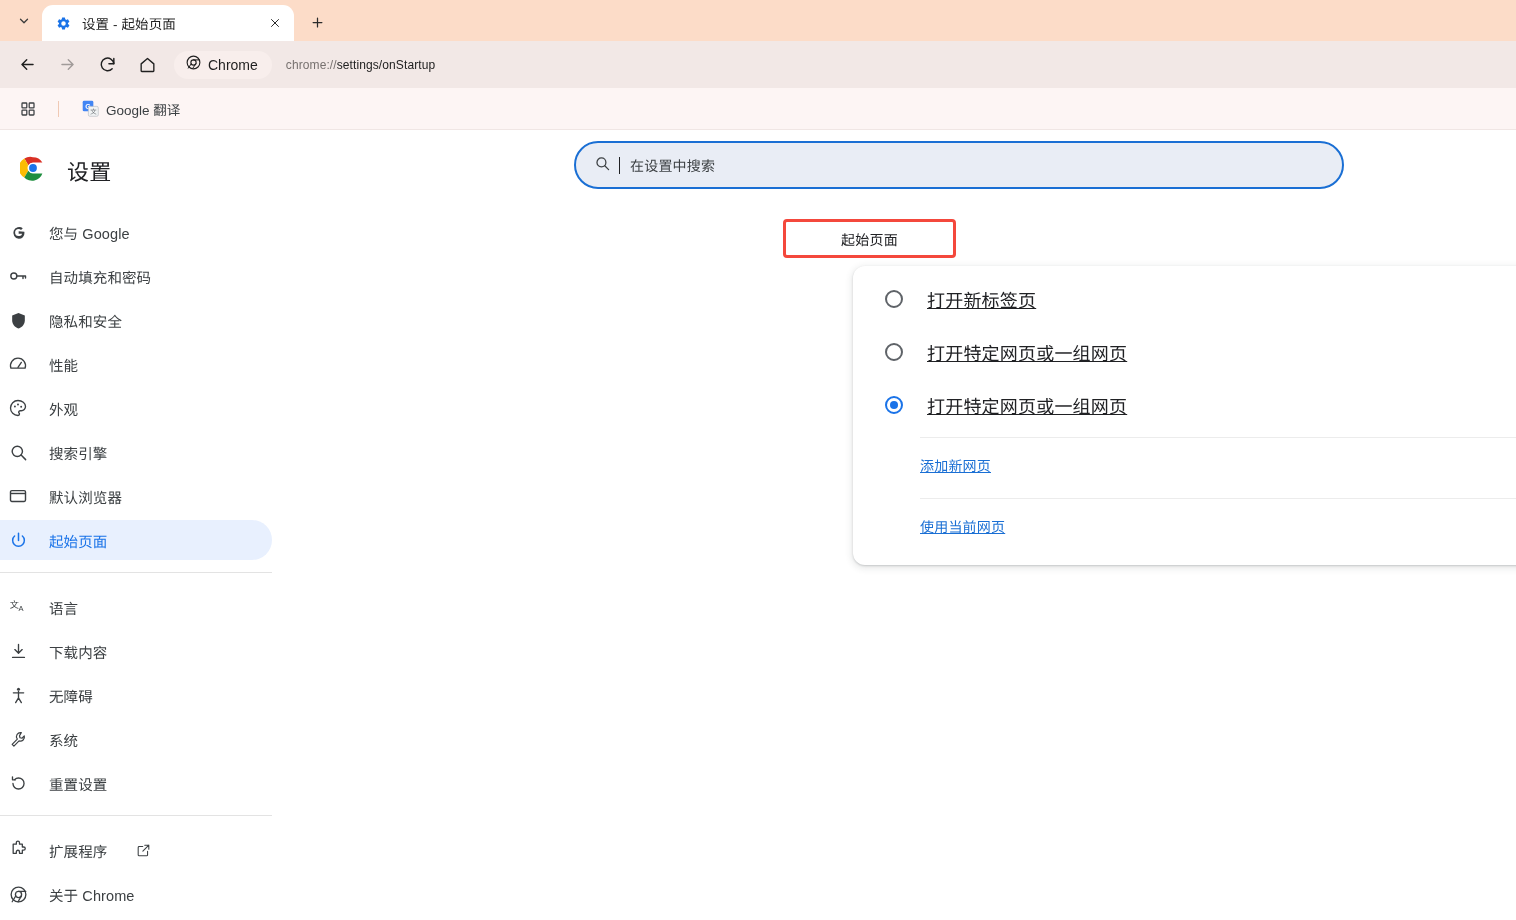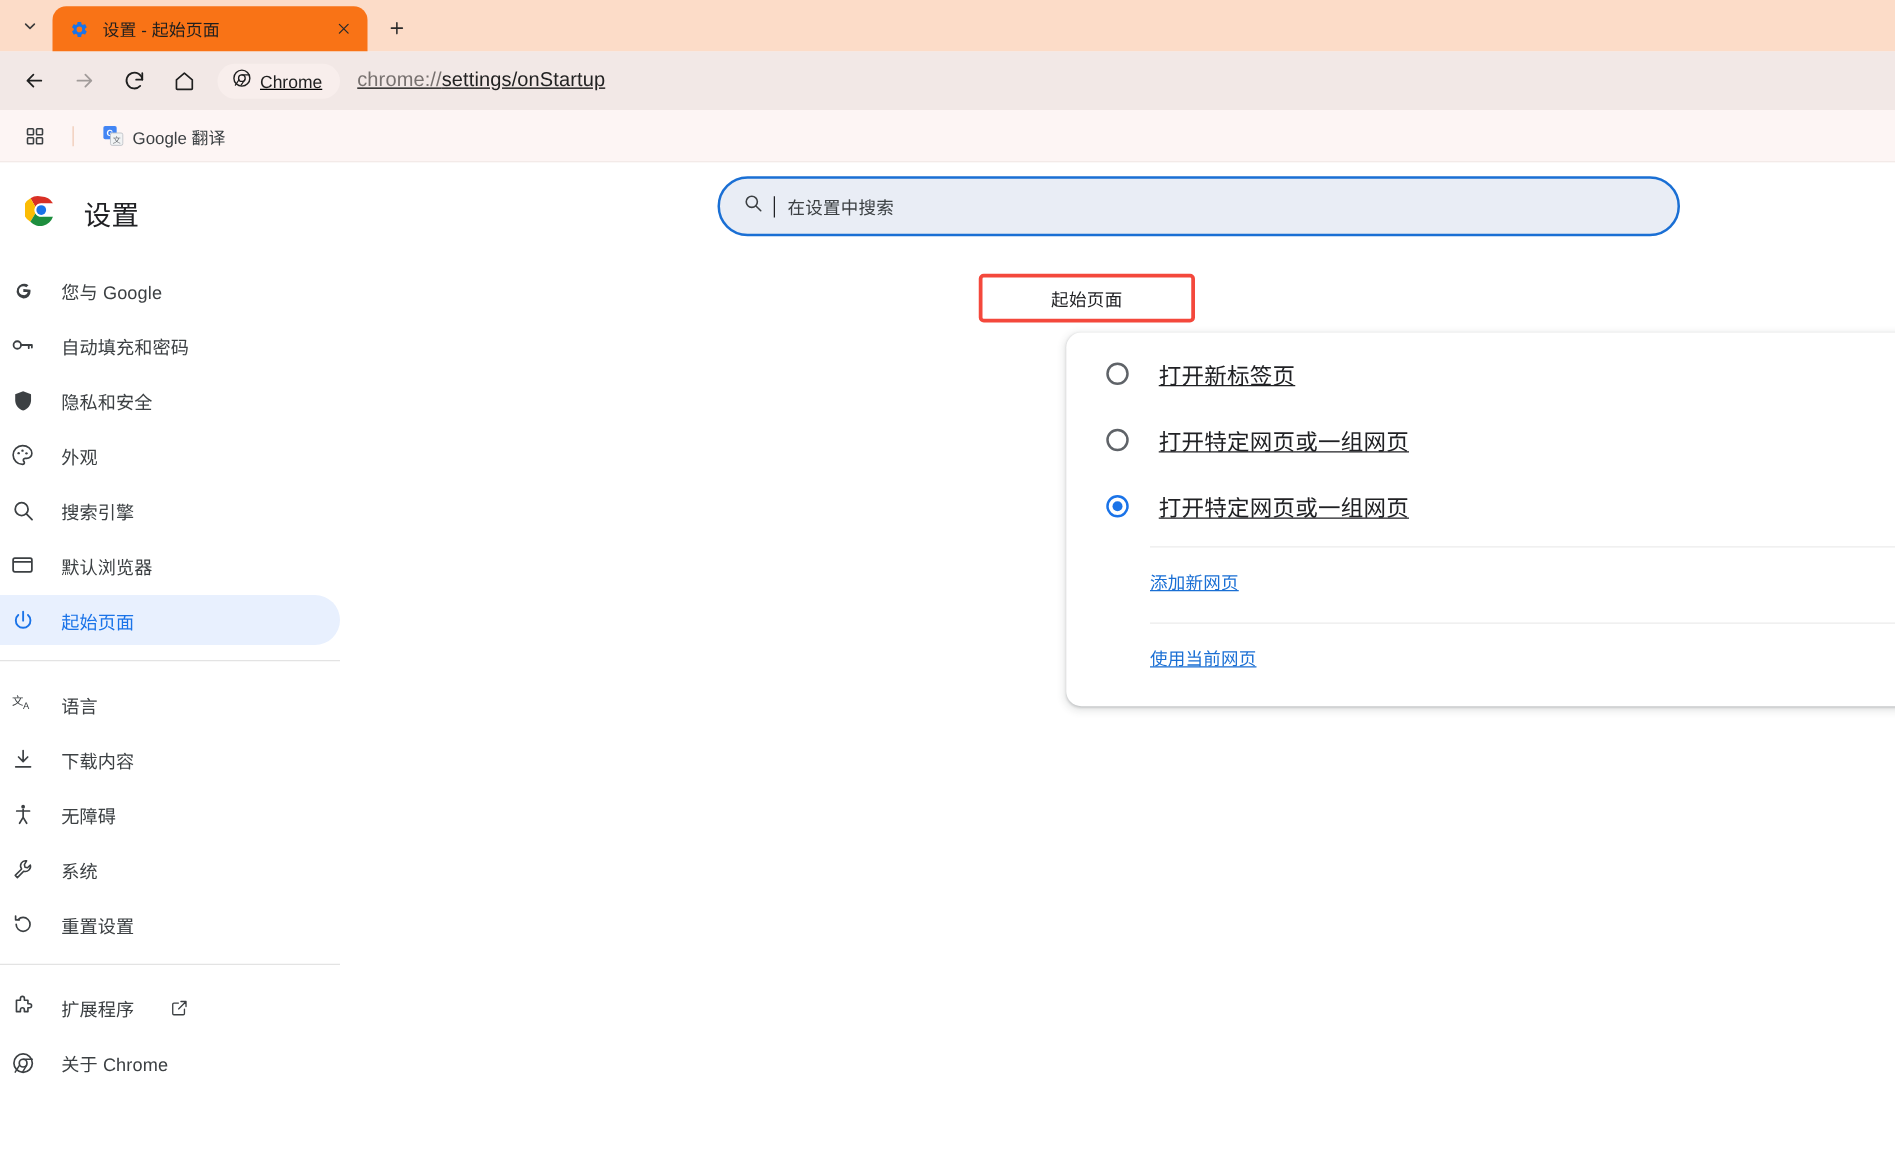--- a/index.html
+++ b/index.html
@@ -28,21 +28,21 @@
     width: 36px; height: 34px;
     display: flex; align-items: center; justify-content: center;
     cursor: pointer;
     margin-bottom: 3px;
   }
   .tabsearch svg { display: block; }
 
   .tab {
     height: 36px;
     min-width: 252px;
-    background: #f97316;
+    background: #ffffff;
     border-radius: 11px 11px 0 0;
     display: flex;
     align-items: center;
     padding: 0 8px 0 13px;
     position: relative;
     cursor: pointer;
   }
   .tab-favicon { width: 17px; height: 17px; flex: 0 0 17px; display:flex; align-items:center; justify-content:center; }
   .tab-title {
     font-size: 13.5px;
@@ -84,35 +84,34 @@
   }
   .nav-btn.disabled { opacity: .38; cursor: default; }
 
   .omnibox {
     flex: 1;
     height: 32px;
     display: flex;
     align-items: center;
     margin-left: 4px;
     cursor: text;
-    text-decoration: underline;
   }
   .chrome-pill {
     height: 28px;
     display: flex;
     align-items: center;
     gap: 7px;
     padding: 0 14px 0 12px;
     background: #f8eeec;
     border-radius: 14px;
   }
   .chrome-pill-label { font-size: 14px; color: #1f1f1f; }
   .omnibox-url {
     margin-left: 14px;
-    font-size: 16px;
+    font-size: 12px;
     color: #222;
     white-space: nowrap;
     letter-spacing: .1px;
   }
   .omnibox-url .scheme { color: #77716f; }
 
   .bookmarks {
     height: 42px;
     background: #fdf5f4;
     display: flex;
@@ -404,20 +403,29 @@
 
         <div class="nav-item">
           <span class="nav-icon">
             <svg width="19" height="19" viewBox="0 0 24 24">
                 <path fill="#3c4043" d="M12 2.5l8 3.1v6.1c0 5-3.4 9.2-8 10.3-4.6-1.1-8-5.3-8-10.3V5.6z"></path>
               </svg>
           </span>
           <span>隐私和安全</span>
         </div>
 
+        <div class="nav-item">
+          <span class="nav-icon">
+            <svg width="20" height="20" viewBox="0 0 24 24">
+              <path d="M3.5 17a9 9 0 1117 0z" fill="none" stroke="#3c4043" stroke-width="1.6" stroke-linejoin="round"></path>
+              <path d="M12 16l4-6" fill="none" stroke="#3c4043" stroke-width="1.6" stroke-linecap="round"></path>
+            </svg>
+          </span>
+          <span>性能</span>
+        </div>
 
         <div class="nav-item">
           <span class="nav-icon">
             <svg width="20" height="20" viewBox="0 0 24 24">
               <path d="M12 3a9 9 0 000 18c1.1 0 1.8-.8 1.8-1.7 0-.5-.2-.9-.5-1.2-.3-.3-.5-.7-.5-1.1 0-.9.8-1.7 1.8-1.7H16a5 5 0 005-5c0-4-4-7.3-9-7.3z" fill="none" stroke="#3c4043" stroke-width="1.6"></path>
               <circle cx="8.3" cy="10.2" r="1.15" fill="#3c4043"></circle>
               <circle cx="12" cy="7.8" r="1.15" fill="#3c4043"></circle>
               <circle cx="15.8" cy="10.4" r="1.15" fill="#3c4043"></circle>
             </svg>
           </span>

